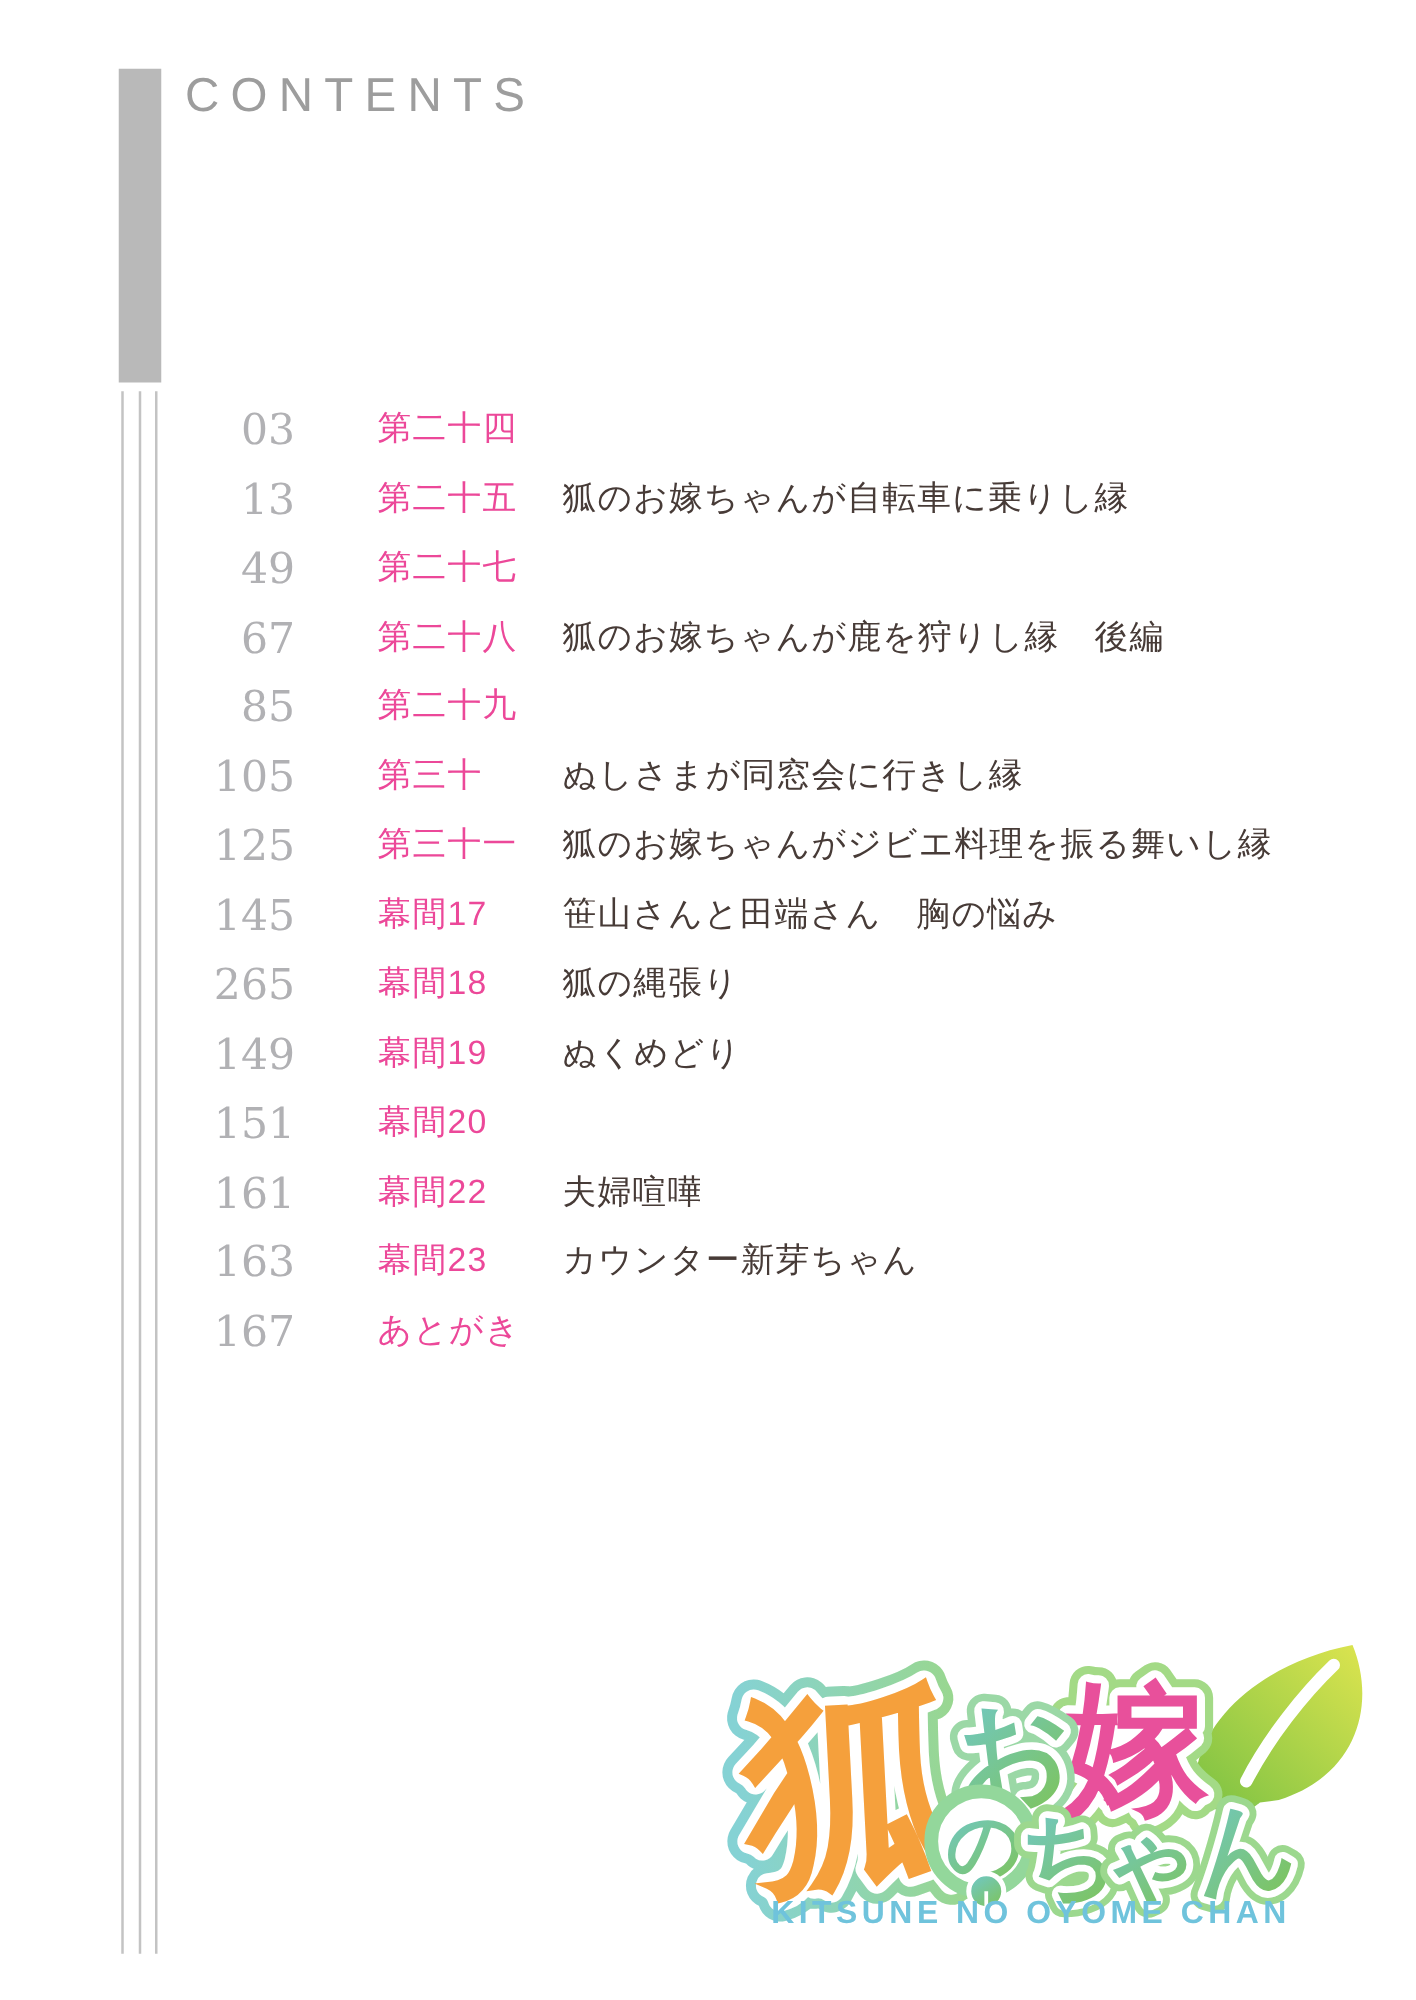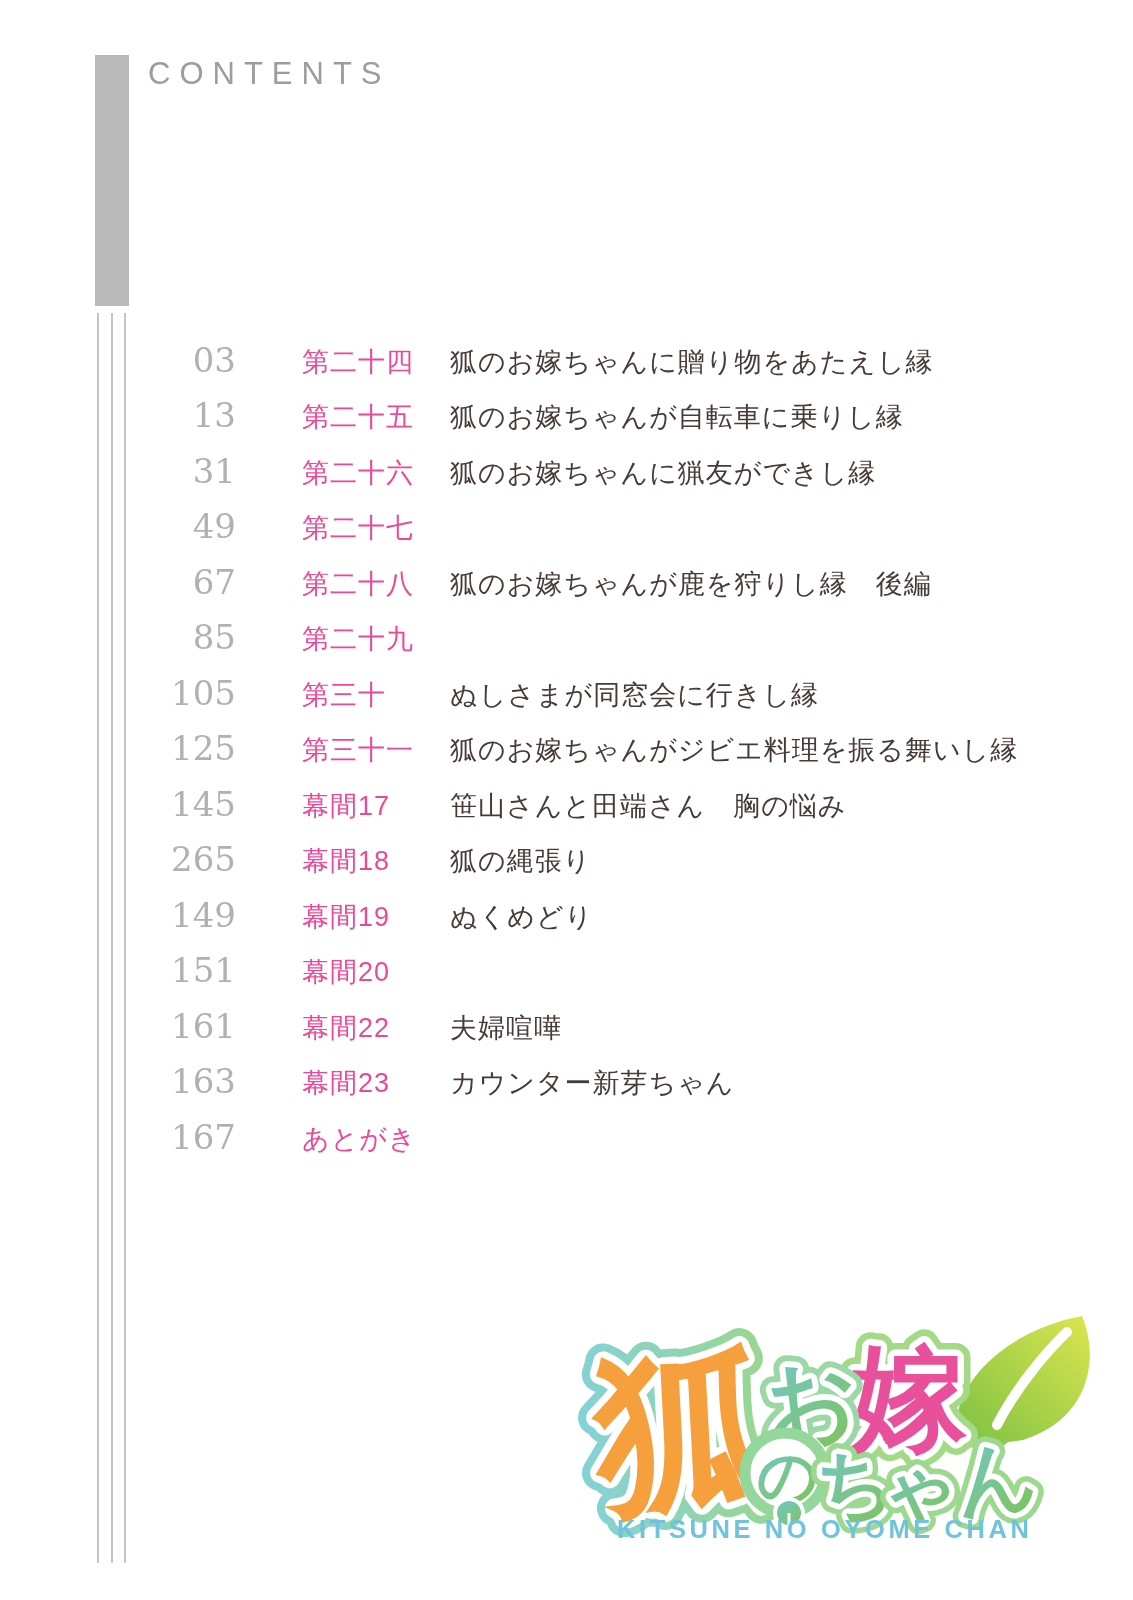--- a/index.html
+++ b/index.html
@@ -11,32 +11,32 @@
     font-family:"Liberation Sans","DejaVu Sans",sans-serif;
   }
   
   .top-bar{
     position:absolute;left:95px;top:55px;width:34px;height:251px;
     background:#b9b9b9;
   }
   
   .contents-title{
     position:absolute;left:148px;top:56px;
-    font-size:31px;font-weight:300;letter-spacing:9px;
+    font-size:38px;font-weight:300;letter-spacing:9px;
     color:#9d9d9d;
   }
   
   .vlines{position:absolute;left:97px;top:313px;width:32px;height:1250px;}
   .vlines .vl{position:absolute;top:0;width:2px;height:100%;background:#c3c3c3;}
   .vl.l1{left:0;}
   .vl.l2{left:14px;}
   .vl.l3{left:27px;}
   
   .toc{position:absolute;left:148px;top:324px;width:940px;}
-  .toc-row{display:flex;align-items:flex-end;height:55.5px;}
+  .toc-row{display:flex;align-items:flex-start;height:55.5px;}
   .pg{
     width:88px;text-align:right;flex:none;
     font-family:"DejaVu Serif","Liberation Serif",serif;
     font-size:34px;color:#b1b1b4;
   }
   .lbl{
     margin-left:66px;width:148px;flex:none;
     font-size:27px;color:#ec4899;letter-spacing:1px;
     white-space:nowrap;
   }
@@ -59,34 +59,28 @@
   <div class="vl l1"></div>
   <div class="vl l2"></div>
   <div class="vl l3"></div>
 </div>
 
 <div class="toc">
 
     <div class="toc-row">
       <span class="pg">03</span>
       <span class="lbl">第二十四</span>
-      <span class="ttl">狐のお嫁ちゃんに贈り物をあたえし縁</span>
     </div>
 
     <div class="toc-row">
       <span class="pg">13</span>
       <span class="lbl">第二十五</span>
       <span class="ttl">狐のお嫁ちゃんが自転車に乗りし縁</span>
     </div>
 
-    <div class="toc-row">
-      <span class="pg">31</span>
-      <span class="lbl">第二十六</span>
-      <span class="ttl">狐のお嫁ちゃんに猟友ができし縁</span>
-    </div>
 
     <div class="toc-row">
       <span class="pg">49</span>
       <span class="lbl">第二十七</span>
     </div>
 
     <div class="toc-row">
       <span class="pg">67</span>
       <span class="lbl">第二十八</span>
       <span class="ttl">狐のお嫁ちゃんが鹿を狩りし縁　後編</span>

